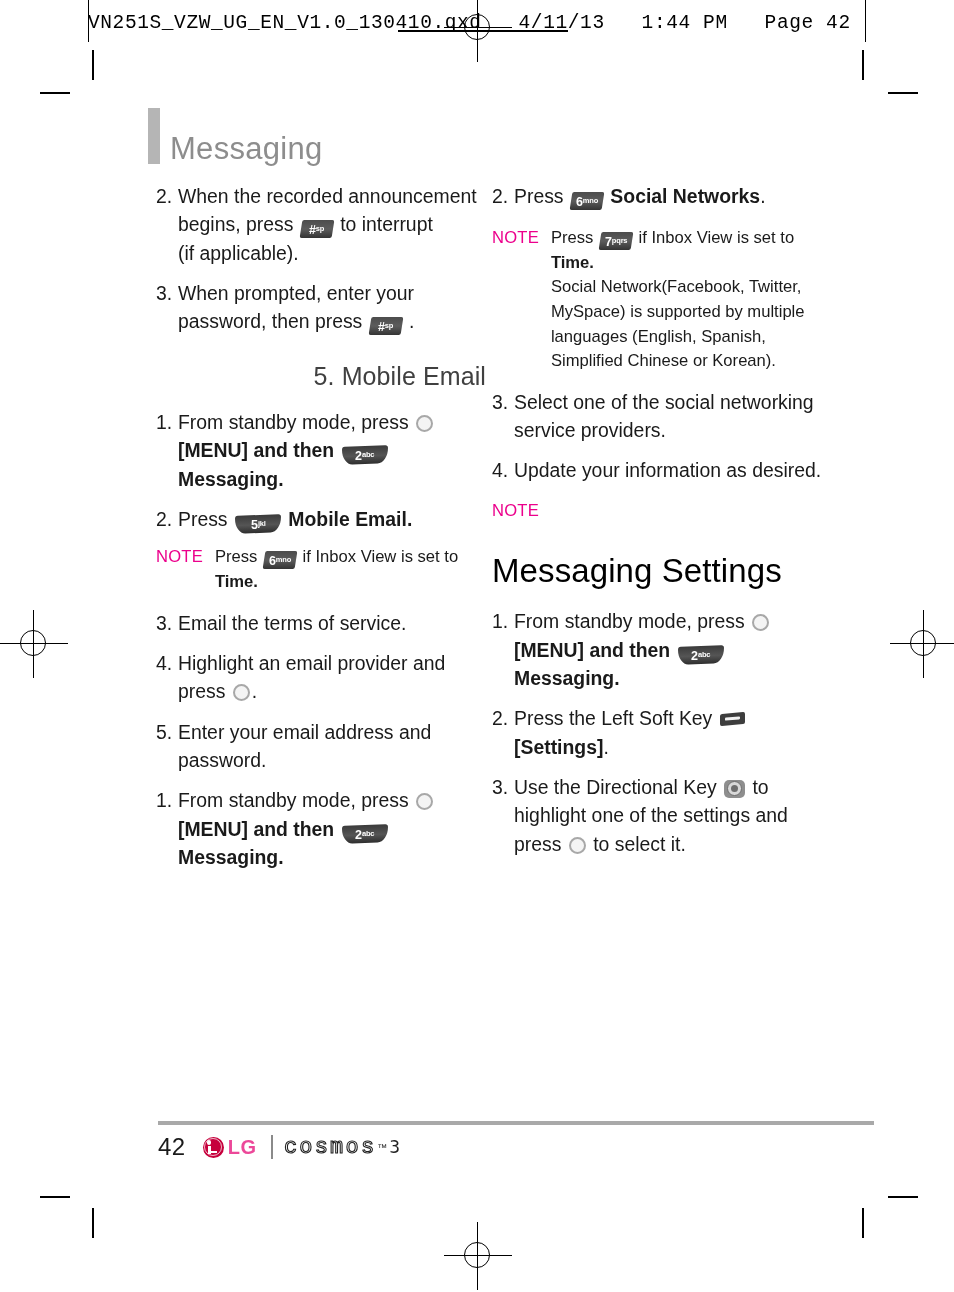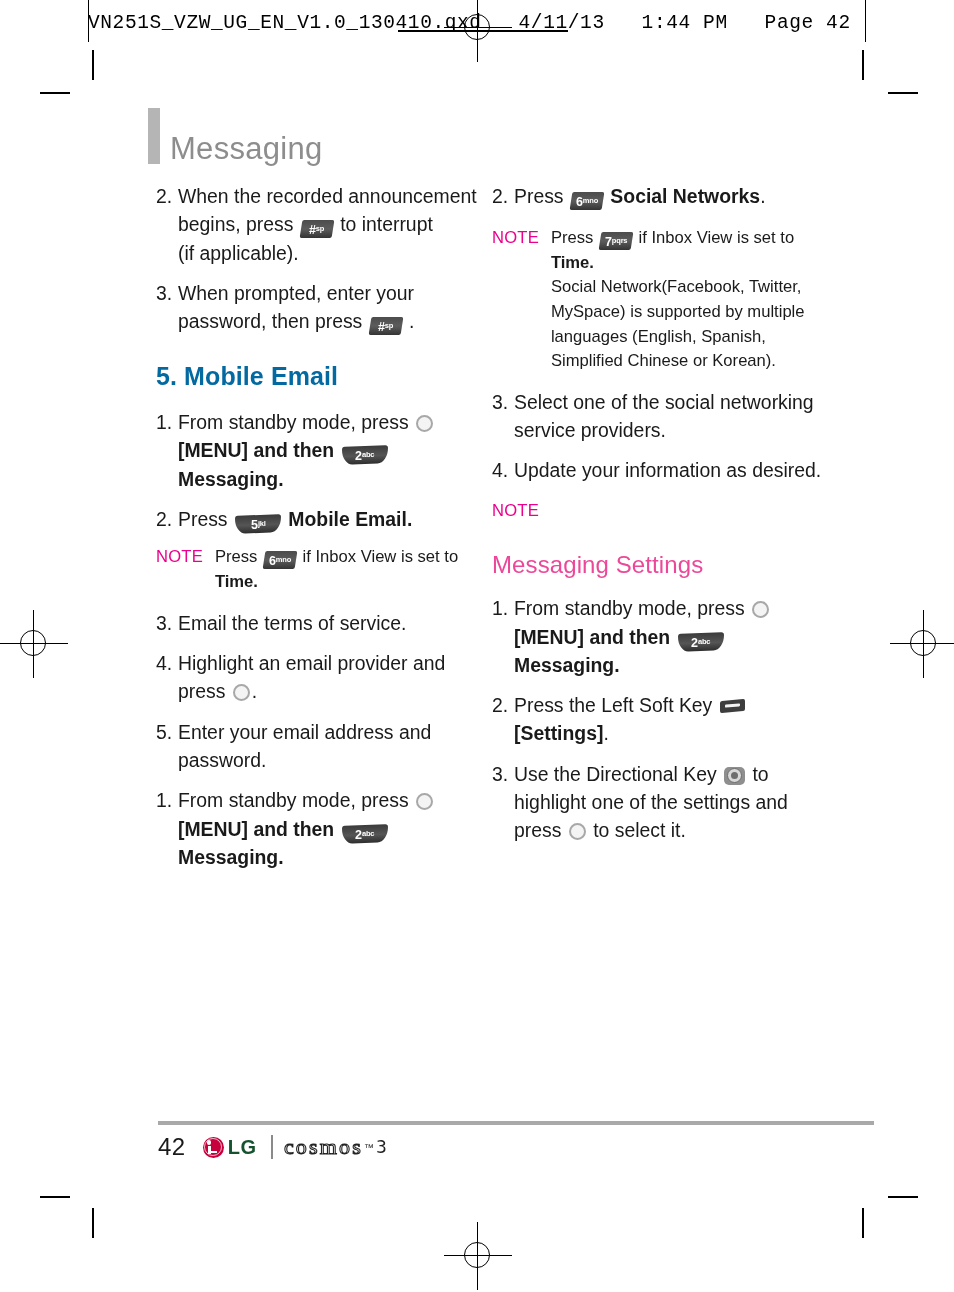--- a/index.html
+++ b/index.html
@@ -128,29 +128,30 @@
   .step .num {
     flex: 0 0 auto;
     width: 22px;
     text-align: left;
   }
   .step .txt { flex: 1 1 auto; }
 
   .para { margin-bottom: 14px; }
 
   .h-section {
-    color: #0369a1;
+    color: #404040;
     font-size: 25px;
-    font-weight: 700;
+    font-weight: 400;
     margin: 22px 0 14px 0;
     letter-spacing: 0.1px;
+    text-align: right;
   }
   .h-sub {
-    color: #ec4899;
-    font-size: 24px;
+    color: #000000;
+    font-size: 33px;
     font-weight: 400;
     margin: 24px 0 12px 0;
     letter-spacing: 0.1px;
   }
 
   .note {
     display: flex;
     font-size: 16.6px;
     line-height: 1.48;
     margin-bottom: 14px;
@@ -341,37 +342,37 @@
     position: absolute;
     left: 1.6px; top: 1.6px;
     width: 17.8px; height: 17.8px;
     border-radius: 50%;
     border: 1px solid rgba(255,255,255,0.75);
     box-sizing: border-box;
   }
   .lg-text {
     font-size: 20px;
     font-weight: 700;
-    color: #14532d;
+    color: #ec4899;
     letter-spacing: 0.5px;
   }
   .divider-bar {
     width: 1.4px;
     height: 24px;
     background: #8a8a8a;
     margin: 0 11px 0 6px;
   }
   .cosmos-word {
     font-size: 22px;
     font-weight: 400;
     color: #ffffff;
     letter-spacing: 2.2px;
     -webkit-text-stroke: 1.1px #222;
     text-stroke: 1.1px #222;
-    font-family: Liberation Serif, serif;
+    font-family: Liberation Mono, monospace;
   }
   .cosmos-tm {
     font-size: 10px;
     color: #222;
     vertical-align: 7px;
     margin-left: 1px;
   }
   .cosmos-3 {
     font-size: 17px;
     color: #222;

